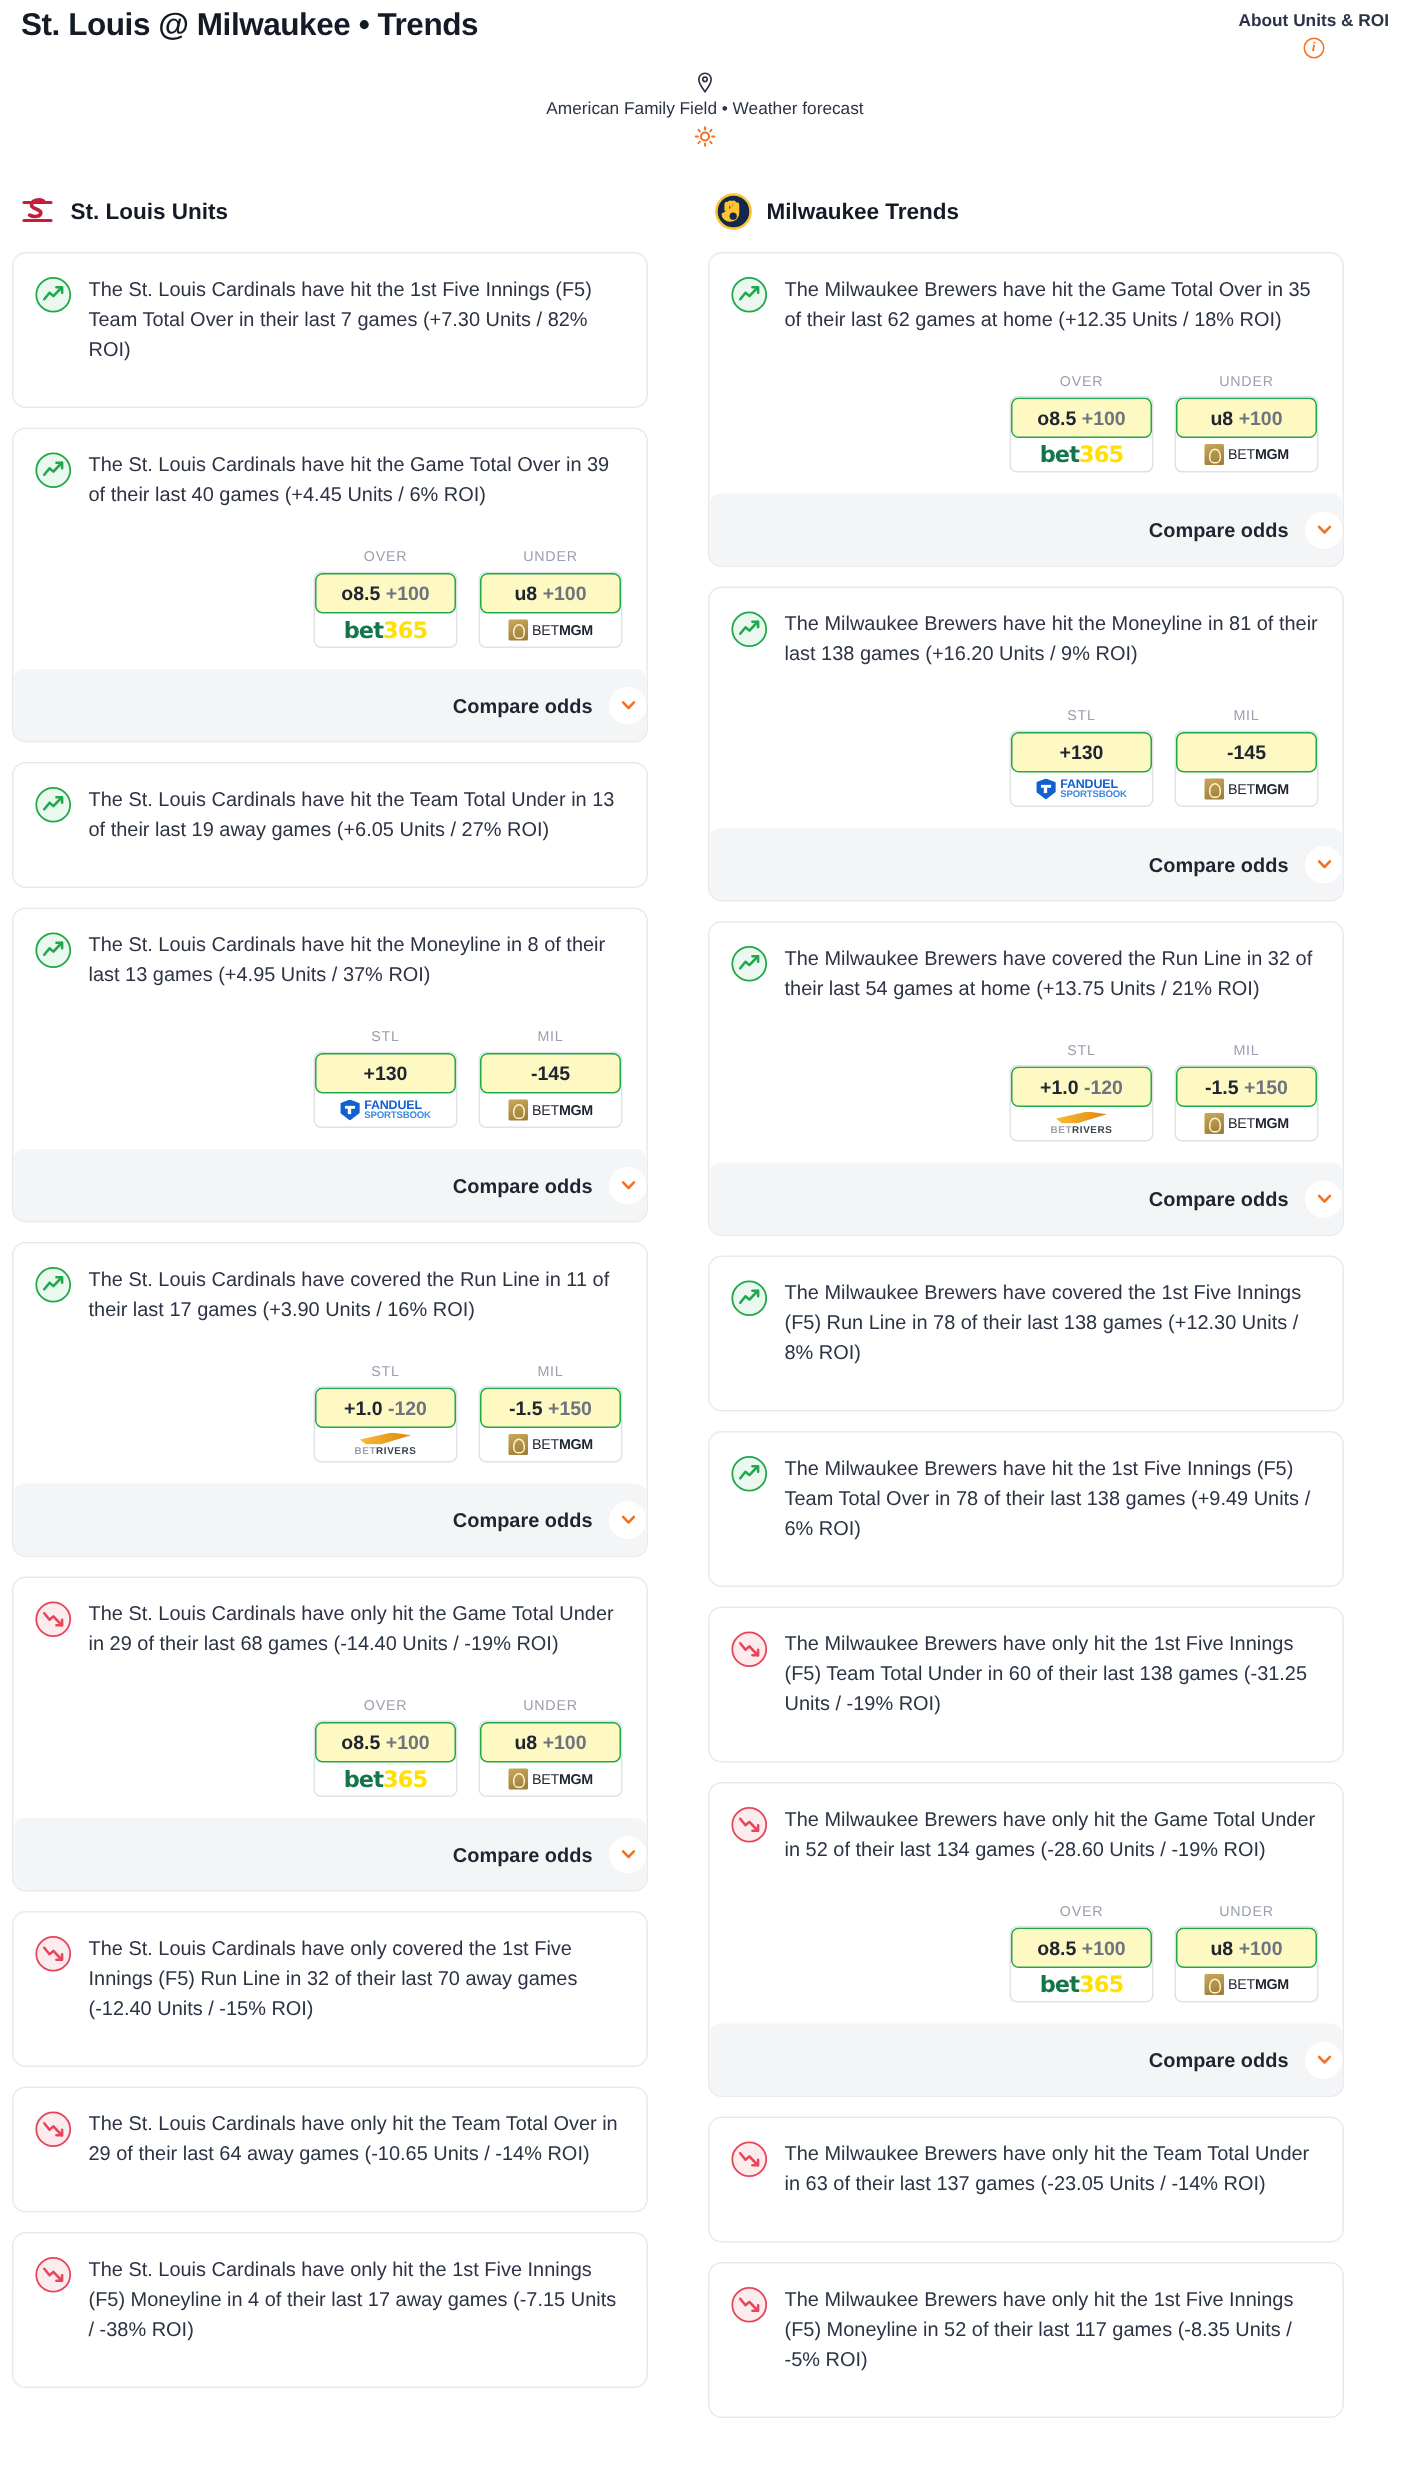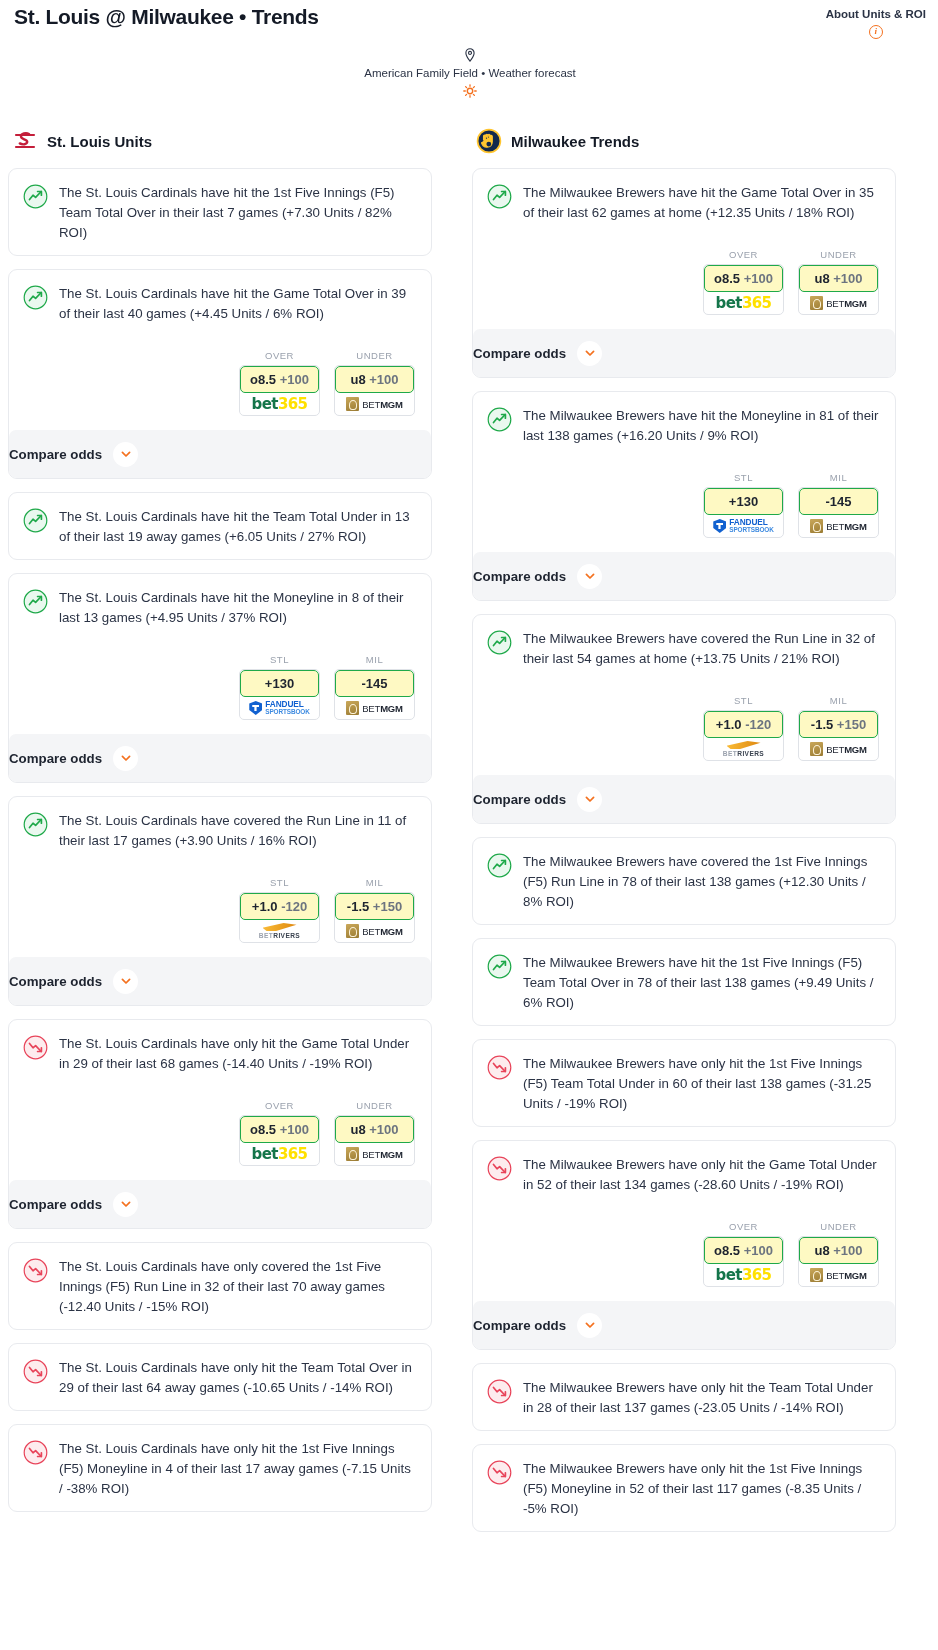--- a/index.html
+++ b/index.html
@@ -111,21 +111,21 @@
   }
 
   
   .odds-row {
     display: flex;
     justify-content: flex-end;
     gap: 14px;
     margin-top: 26px;
     padding-right: 2px;
   }
-  .odds-col { width: 81px; }
+  .odds-col { width: 96px; }
   .odds-label {
     text-align: center;
     font-size: 9.5px;
     letter-spacing: 0.5px;
     color: #9aa1ad;
     margin-bottom: 4px;
     font-weight: normal;
   }
   .odds-box {
     border: 1px solid #dfe2e7;
@@ -196,32 +196,32 @@
   .logo-betrivers .txt .grey { color: #9aa1ad; }
 
   
   .compare-odds {
     margin: 14px -14px 0 -14px;
     background: #f4f5f7;
     border-radius: 7px;
     height: 48px;
     display: flex;
     align-items: center;
-    justify-content: flex-start;
+    justify-content: flex-end;
     gap: 11px;
     cursor: pointer;
   }
   .compare-label { font-size: 13.3px; font-weight: bold; color: #1e2430; }
   .chev-btn {
     width: 25px; height: 25px;
     background: #fff;
     border-radius: 50%;
     display: flex; align-items: center; justify-content: center;
   }
-  .pad-bottom { padding-bottom: 12px; }
+  .pad-bottom { padding-bottom: 28px; }
 </style>
 </head>
 <body>
 
 <div class="page-header">
   <div class="title-row">
     <div class="page-title">St. Louis @ Milwaukee • Trends</div>
     <div class="about-link">
       <span>About Units &amp; ROI</span>
       <span class="info-circle">i</span>
@@ -710,21 +710,21 @@
             </span>
           </div>
         </div>
         <div class="trend-card pad-bottom">
           <div class="trend-top">
             <span class="trend-icon"><svg viewBox="0 0 25 25" width="25" height="25">
                 <circle cx="12.5" cy="12.5" r="11.3" fill="#fdecee" stroke="#e8445a" stroke-width="1.2"></circle>
                 <path d="M6.5 8.5 L10 12.8 L12.6 10.6 L18.2 16.5" fill="none" stroke="#e8445a" stroke-width="1.7" stroke-linecap="round" stroke-linejoin="round"></path>
                 <path d="M14.6 16.5 H18.4 V12.8" fill="none" stroke="#e8445a" stroke-width="1.7" stroke-linecap="round" stroke-linejoin="round"></path>
               </svg></span>
-            <div class="trend-text">The Milwaukee Brewers have only hit the Team Total Under in 28 of their last 137 games (-23.05 Units / -14% ROI)</div>
+            <div class="trend-text">The Milwaukee Brewers have only hit the Team Total Under in 63 of their last 137 games (-23.05 Units / -14% ROI)</div>
           </div>
         </div>
         <div class="trend-card pad-bottom">
           <div class="trend-top">
             <span class="trend-icon"><svg viewBox="0 0 25 25" width="25" height="25">
                 <circle cx="12.5" cy="12.5" r="11.3" fill="#fdecee" stroke="#e8445a" stroke-width="1.2"></circle>
                 <path d="M6.5 8.5 L10 12.8 L12.6 10.6 L18.2 16.5" fill="none" stroke="#e8445a" stroke-width="1.7" stroke-linecap="round" stroke-linejoin="round"></path>
                 <path d="M14.6 16.5 H18.4 V12.8" fill="none" stroke="#e8445a" stroke-width="1.7" stroke-linecap="round" stroke-linejoin="round"></path>
               </svg></span>
             <div class="trend-text">The Milwaukee Brewers have only hit the 1st Five Innings (F5) Moneyline in 52 of their last 117 games (-8.35 Units / -5% ROI)</div>

